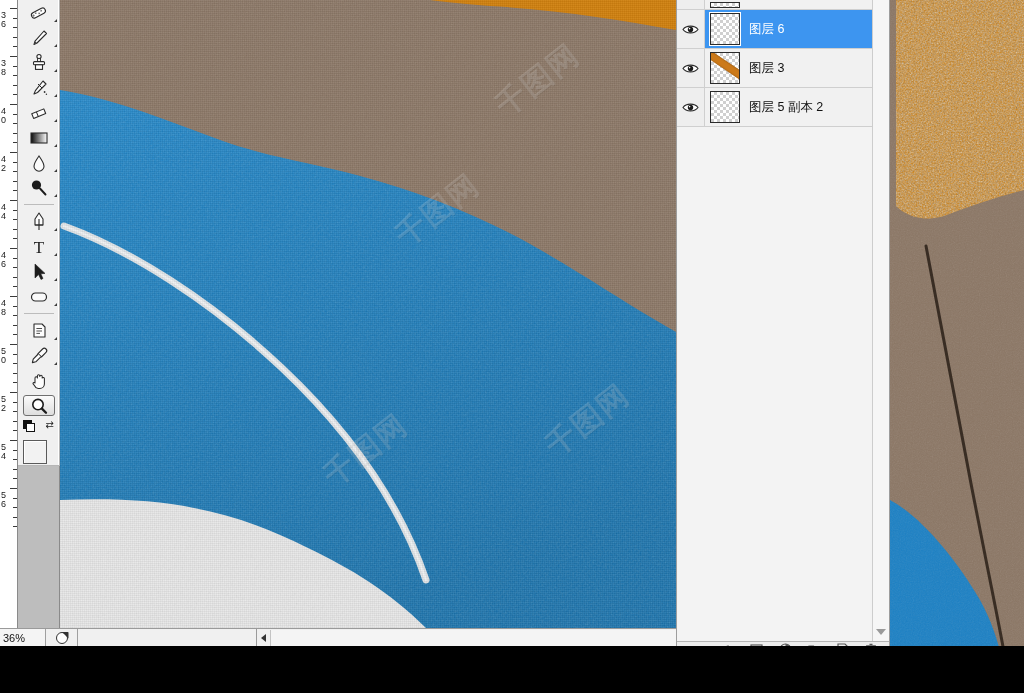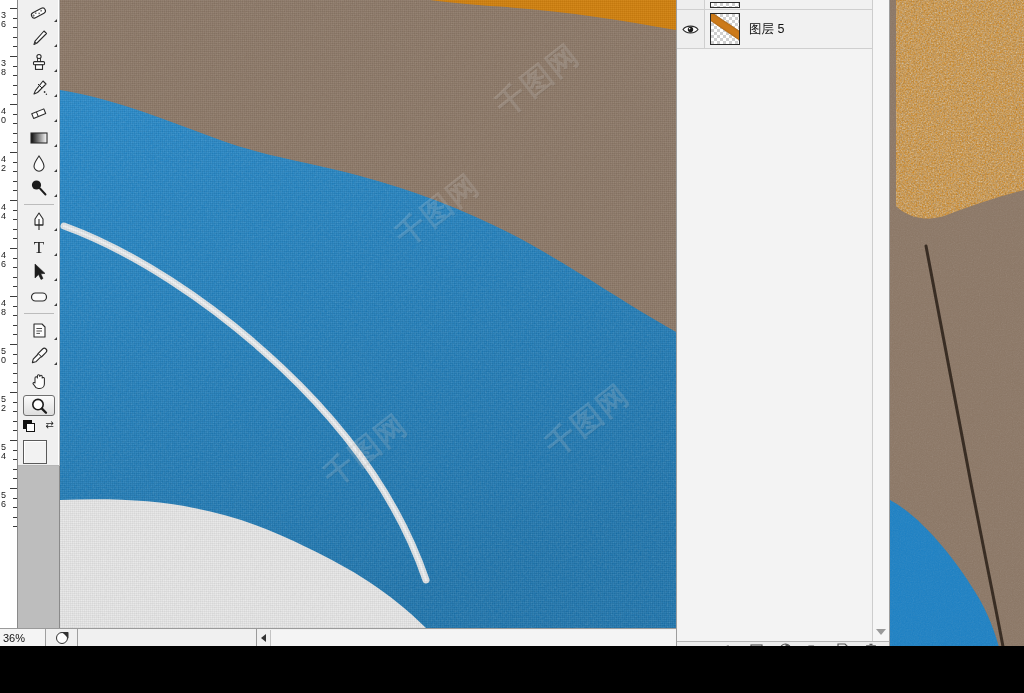--- a/index.html
+++ b/index.html
@@ -646,33 +646,59 @@
   </div>
 
   <div class="layers-panel">
     <div class="layers-list" id="layersList">
         <div class="layer-row partial">
           <div class="eye-cell"></div>
           <div class="thumb" style="height:6px;margin-top:0">
             <div class="checker"></div>
           </div>
         </div>
+        <div class="layer-row selected">
+          <div class="eye-cell">
+            <svg class="eye" width="17" height="13" viewBox="0 0 17 13">
+              <path d="M1 6.5 C4 2 13 2 16 6.5 C13 11 4 11 1 6.5 Z" fill="#ffffff" stroke="#2b2b2b" stroke-width="1.1"></path>
+              <circle cx="8.5" cy="6.5" r="2.7" fill="#1c1c1c"></circle>
+              <circle cx="7.6" cy="5.6" r=".8" fill="#ffffff"></circle>
+            </svg>
+          </div>
+          <div class="thumb sel">
+            <div class="checker"></div>
+          </div>
+          <div class="layer-name">图层 6</div>
+        </div>
         <div class="layer-row">
           <div class="eye-cell">
             <svg class="eye" width="17" height="13" viewBox="0 0 17 13">
               <path d="M1 6.5 C4 2 13 2 16 6.5 C13 11 4 11 1 6.5 Z" fill="#ffffff" stroke="#2b2b2b" stroke-width="1.1"></path>
               <circle cx="8.5" cy="6.5" r="2.7" fill="#1c1c1c"></circle>
               <circle cx="7.6" cy="5.6" r=".8" fill="#ffffff"></circle>
             </svg>
           </div>
           <div class="thumb">
             <div class="checker"></div>
             <div class="stroke" style="top:10px;background:#cc7a1a;box-shadow:0 0 2px rgba(0,0,0,.35) inset"></div>
           </div>
-          <div class="layer-name">图层 5</div>
+          <div class="layer-name">图层 3</div>
+        </div>
+        <div class="layer-row">
+          <div class="eye-cell">
+            <svg class="eye" width="17" height="13" viewBox="0 0 17 13">
+              <path d="M1 6.5 C4 2 13 2 16 6.5 C13 11 4 11 1 6.5 Z" fill="#ffffff" stroke="#2b2b2b" stroke-width="1.1"></path>
+              <circle cx="8.5" cy="6.5" r="2.7" fill="#1c1c1c"></circle>
+              <circle cx="7.6" cy="5.6" r=".8" fill="#ffffff"></circle>
+            </svg>
+          </div>
+          <div class="thumb">
+            <div class="checker"></div>
+          </div>
+          <div class="layer-name">图层 5 副本 2</div>
         </div>
       </div>
     <div class="panel-scroll">
       <i class="down"></i>
     </div>
     <div class="panel-bottom" id="panelBottom">
         <div class="pb-ico"><span><svg width="15" height="11" viewBox="0 0 15 11">
               <rect x="1" y="3" width="6" height="5" rx="2.5" fill="none" stroke="#3a3a3a" stroke-width="1.2"></rect>
               <rect x="8" y="3" width="6" height="5" rx="2.5" fill="none" stroke="#3a3a3a" stroke-width="1.2"></rect>
             </svg></span></div>

